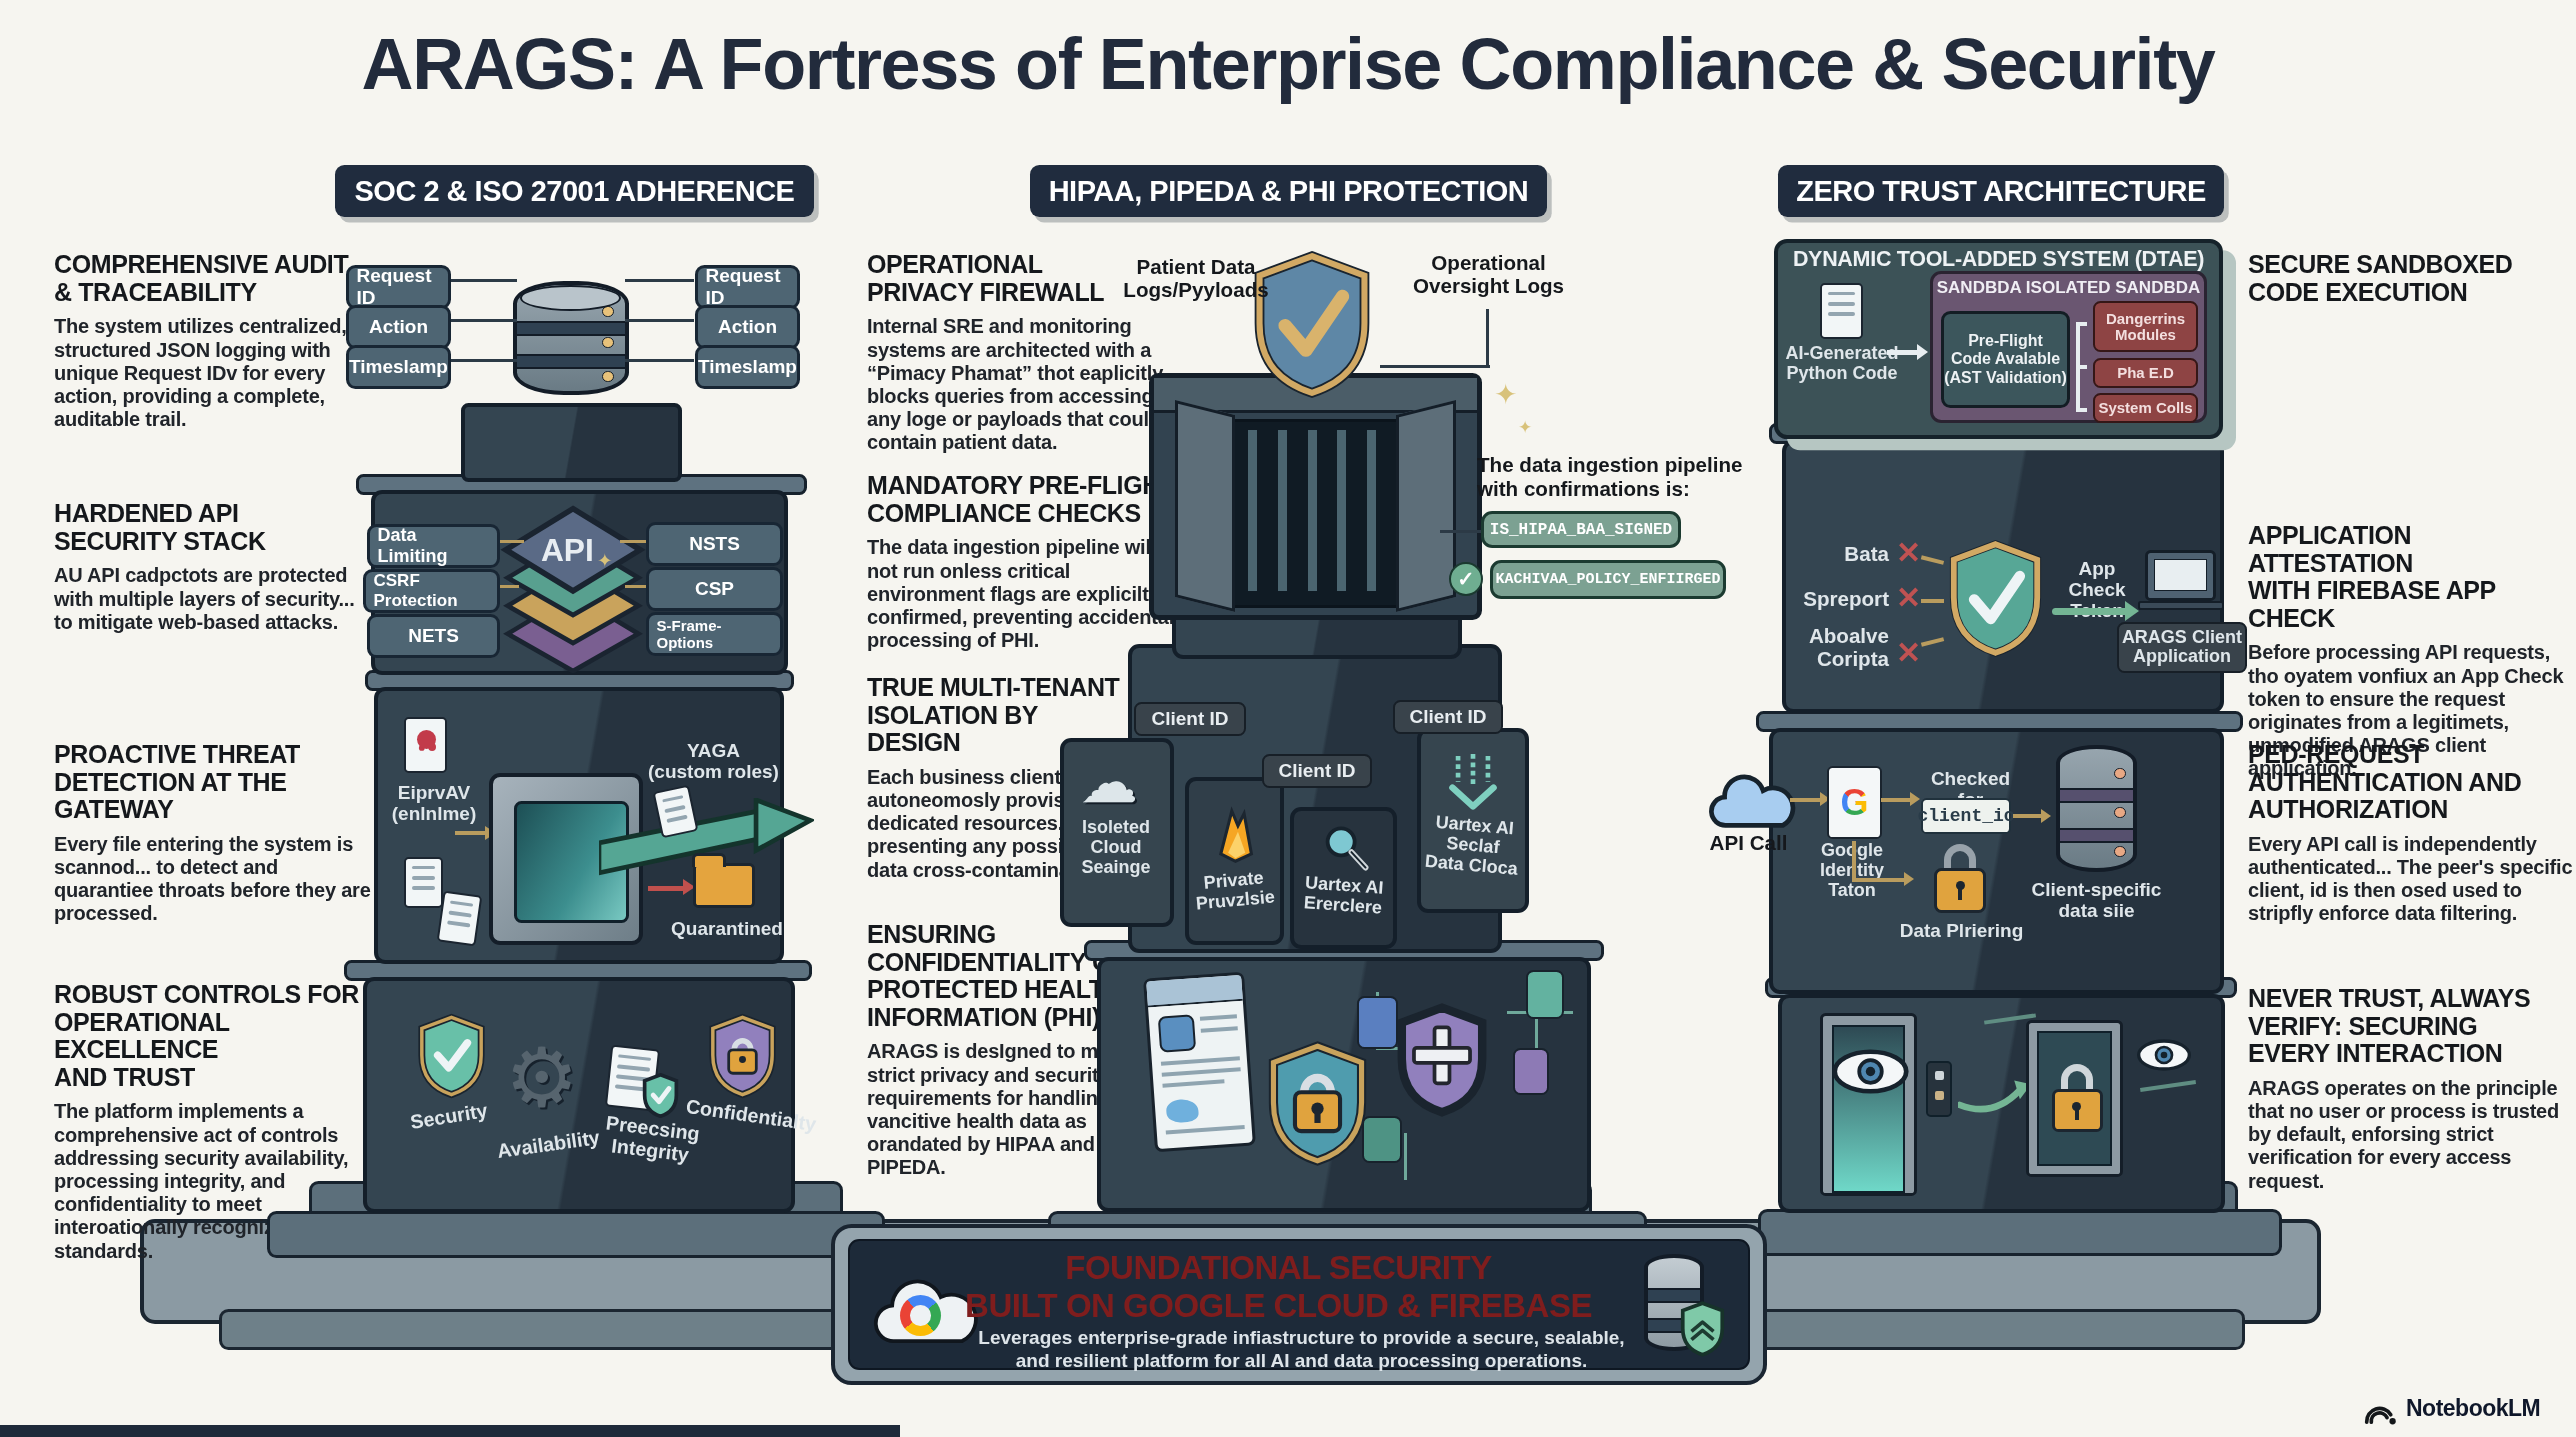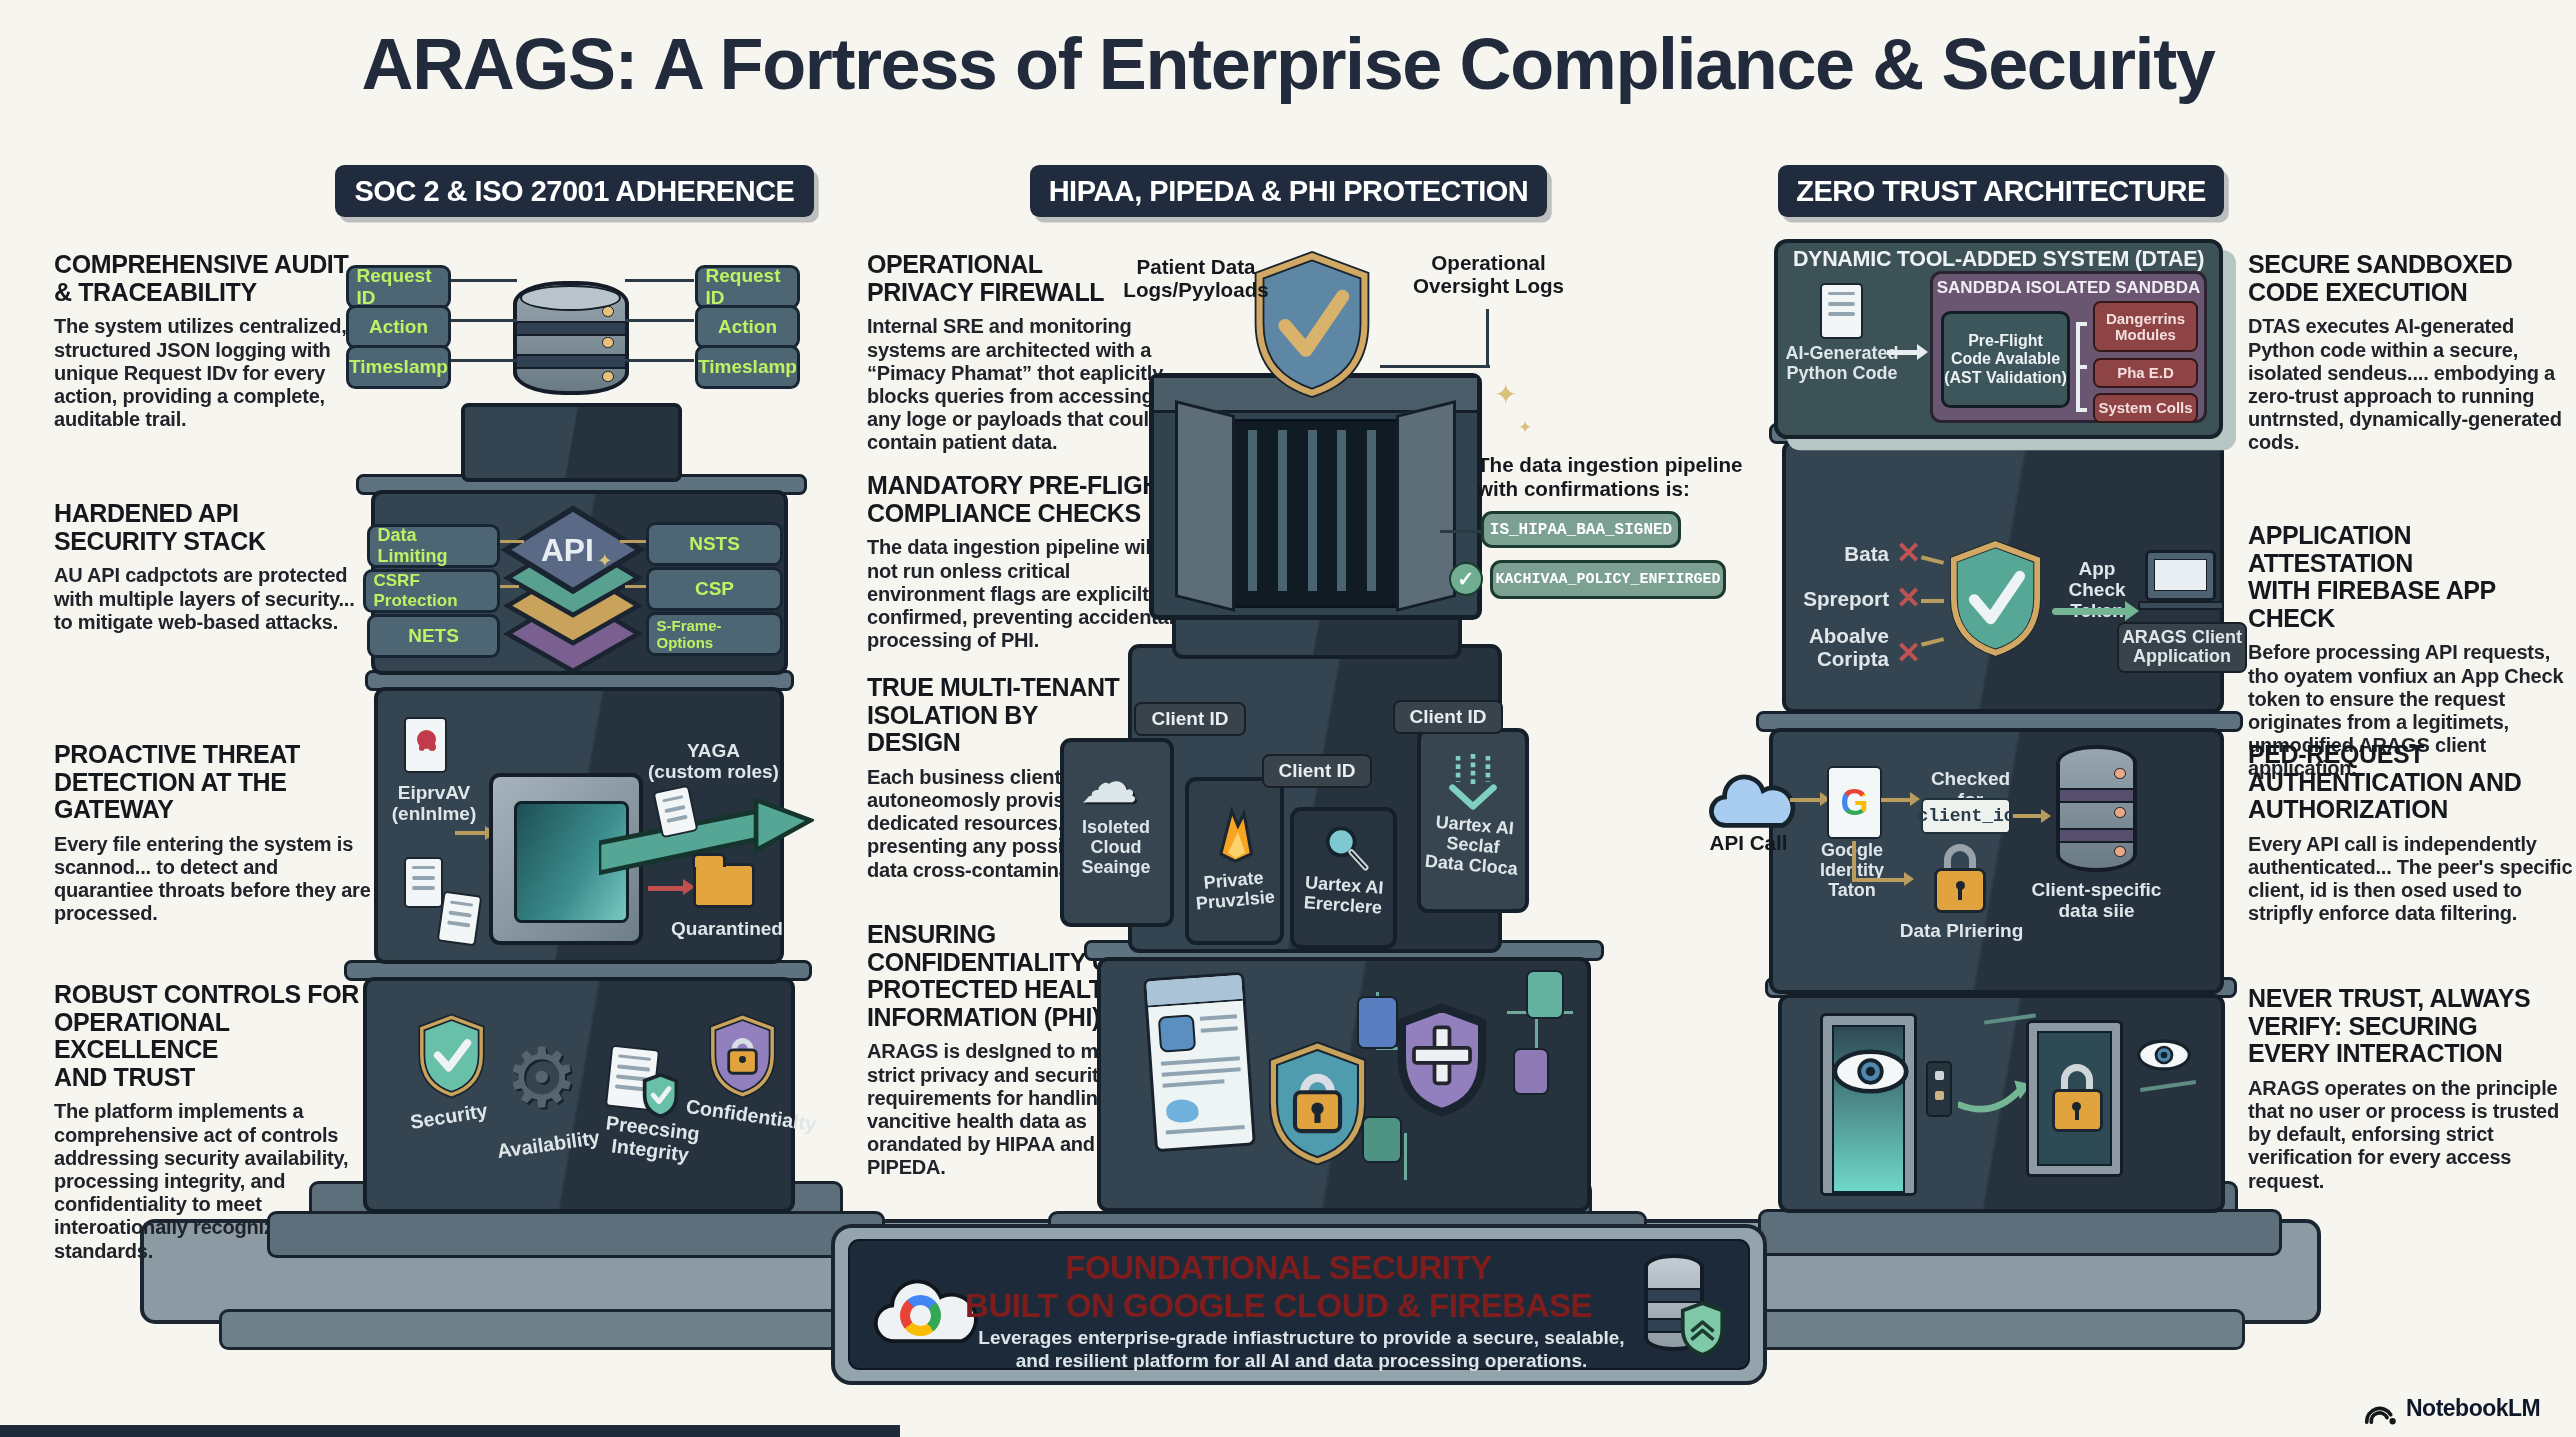--- a/index.html
+++ b/index.html
@@ -16,21 +16,21 @@
   
   .note-h{font-size:25px;line-height:1.1;font-weight:700;color:#15181c;letter-spacing:-0.4px;margin:0 0 9.4px;}
   .note-p{font-size:20px;line-height:1.16;font-weight:700;color:#20242a;letter-spacing:-0.2px;margin:0;}
   
   .panel{background:linear-gradient(100deg,#344551 49.6%,#26333f 50.4%);
          border:4.7px solid #141f2a;border-radius:11.2px;box-sizing:border-box;}
   .lip{background:#5e7280;border:3.7px solid #16212c;border-radius:7.5px;box-sizing:border-box;}
   .base{background:#5c6f7b;border:3.7px solid #17222d;border-radius:9.4px;box-sizing:border-box;}
   .floor{background:#8b9aa3;border:4.7px solid #1b2631;border-radius:15px;box-sizing:border-box;}
   
-  .chip{height:44px;background:#4e6573;border:3.7px solid #182634;border-radius:9.4px;color:#bef264;
+  .chip{height:44px;background:#4e6573;border:3.7px solid #182634;border-radius:9.4px;color:#ffffff;
         font-weight:700;font-size:19px;display:flex;align-items:center;justify-content:center;
         box-sizing:border-box;padding:0 7.5px;}
   .chip-flag{background:#7ca192;border:3.7px solid #1b3a30;border-radius:11.2px;color:#fff;
         font-family:"Liberation Mono", monospace;font-weight:700;display:flex;align-items:center;
         justify-content:center;box-sizing:border-box;}
   .chip-red{background:#8e4444;border:2.8px solid #351717;border-radius:7.5px;color:#f3dede;font-weight:700;
         display:flex;align-items:center;justify-content:center;text-align:center;box-sizing:border-box;line-height:1.05;}
   .chip-tab{height:34px;background:#39434b;border:2.8px solid #171f27;border-radius:7.5px;color:#e8edf0;
         font-weight:700;font-size:19px;display:flex;align-items:center;justify-content:center;box-sizing:border-box;}
   .wlabel{color:#dfe6ea;font-weight:700;text-align:center;line-height:1.1;}
@@ -101,21 +101,20 @@
     <h3 class="note-h pre">ENSURING
 CONFIDENTIALITY OF
 PROTECTED HEALTH
 INFORMATION (PHI)</h3>
     <p class="note-p">ARAGS is desIgned to meet the strict privacy and security requirements for handling vancitive health data as orandated by HIPAA and PIPEDA.</p>
   </div>
 
   <div class="abs" style="left:2248px;top:251px;width:326px;">
     <h3 class="note-h pre">SECURE SANDBOXED
 CODE EXECUTION</h3>
-    <p class="note-p">DTAS executes AI-generated Python code within a secure, isolated sendeus.... embodying a zero-trust approach to running untrnsted, dynamically-generated cods.</p>
   </div>
   <div class="abs" style="left:2248px;top:522px;width:328px;">
     <h3 class="note-h pre">APPLICATION ATTESTATION
 WITH FIREBASE APP CHECK</h3>
     <p class="note-p">Before processing API requests, tho oyatem vonfiux an App Check token to ensure the request originates from a legitimets, unmodified ARAGS client application.</p>
   </div>
   <div class="abs" style="left:2248px;top:741px;width:326px;">
     <h3 class="note-h pre">PED-REQUEST
 AUTHENTICATION AND
 AUTHORIZATION</h3>

